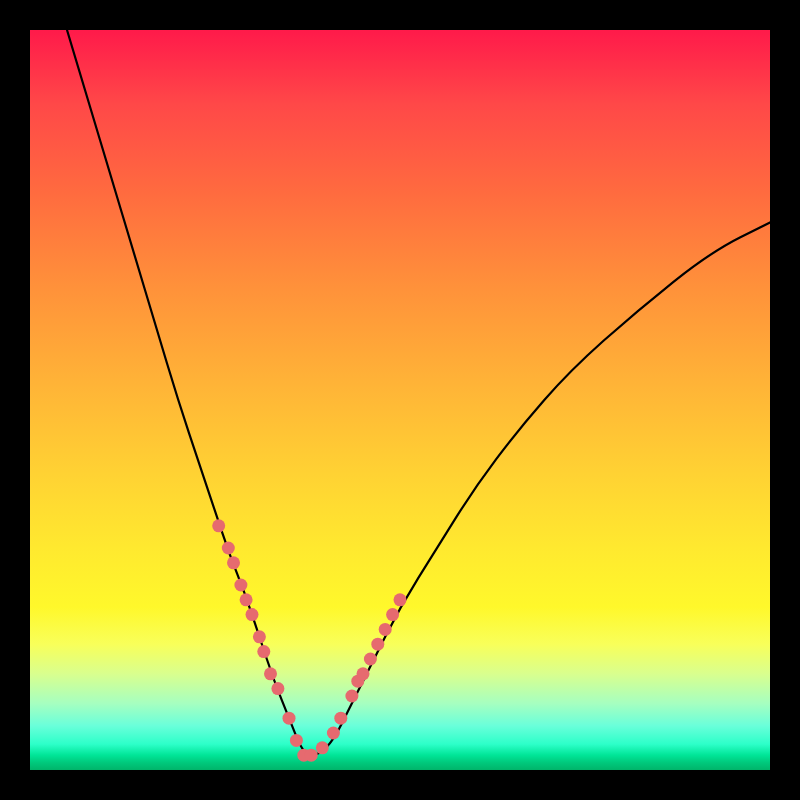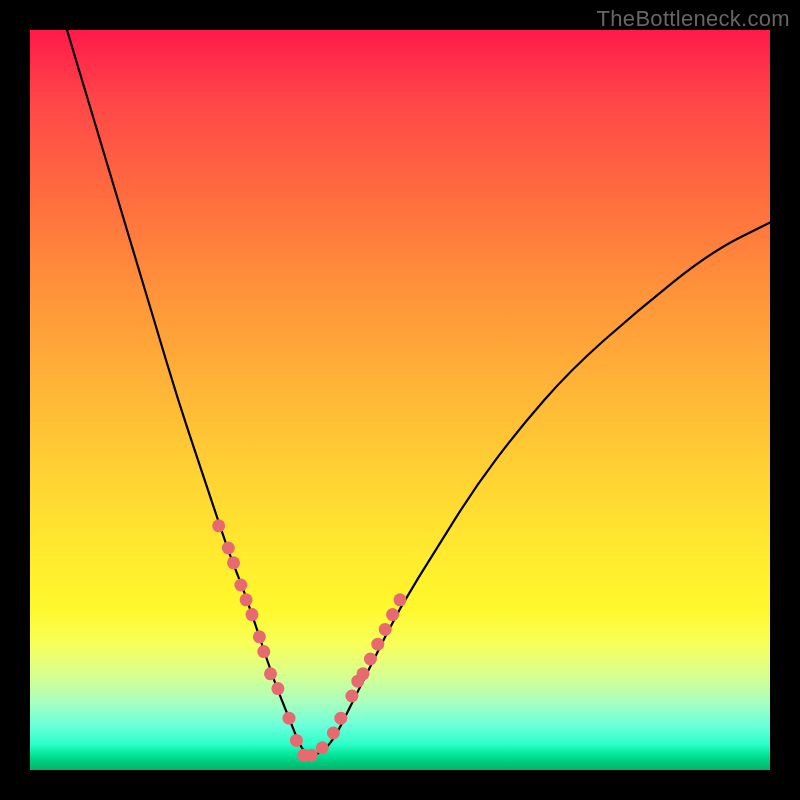--- a/index.html
+++ b/index.html
@@ -61,21 +61,20 @@
     left: 0;
     top: 0;
     width: 740px;
     height: 740px;
   }
 </style>
 </head>
 <body>
 
 <div class="frame">
-  <div class="watermark">TheBottleneck.com</div>
   <div class="plot-area">
     <svg class="curve" viewBox="0 0 740 740">
       <path id="curve-path" fill="none" stroke="#000000" stroke-width="2.2" stroke-linecap="round" stroke-linejoin="round" d="M 37.0 0.0 Q 37.0 0.0 48.1 37.0 Q 59.2 74.0 70.3 111.0 Q 81.4 148.0 92.5 185.0 Q 103.6 222.0 114.7 259.0 Q 125.8 296.0 136.9 333.0 Q 148.0 370.0 159.1 403.3 Q 170.2 436.6 177.6 458.8 Q 185.0 481.0 192.4 503.2 Q 199.8 525.4 207.2 543.9 Q 214.6 562.4 222.0 584.6 Q 229.4 606.8 236.8 629.0 Q 244.2 651.2 251.6 669.7 Q 259.0 688.2 266.4 706.7 Q 273.8 725.2 281.2 725.2 Q 288.6 725.2 296.0 717.8 Q 303.4 710.4 310.8 695.6 Q 318.2 680.8 329.3 658.6 Q 340.4 636.4 355.2 606.8 Q 370.0 577.2 388.5 547.6 Q 407.0 518.0 425.5 488.4 Q 444.0 458.8 466.2 429.2 Q 488.4 399.6 514.3 370.0 Q 540.2 340.4 573.5 310.8 Q 606.8 281.2 643.8 251.6 Q 680.8 222.0 710.4 207.2 T 740.0 192.4"></path>
       <g id="marker-group">
           <circle cx="188.7" cy="495.8" r="6.5" fill="#e66a6f"></circle>
           <circle cx="198.3" cy="518.0" r="6.5" fill="#e66a6f"></circle>
           <circle cx="203.5" cy="532.8" r="6.5" fill="#e66a6f"></circle>
           <circle cx="210.9" cy="555.0" r="6.5" fill="#e66a6f"></circle>
           <circle cx="216.1" cy="569.8" r="6.5" fill="#e66a6f"></circle>
           <circle cx="222.0" cy="584.6" r="6.5" fill="#e66a6f"></circle>

